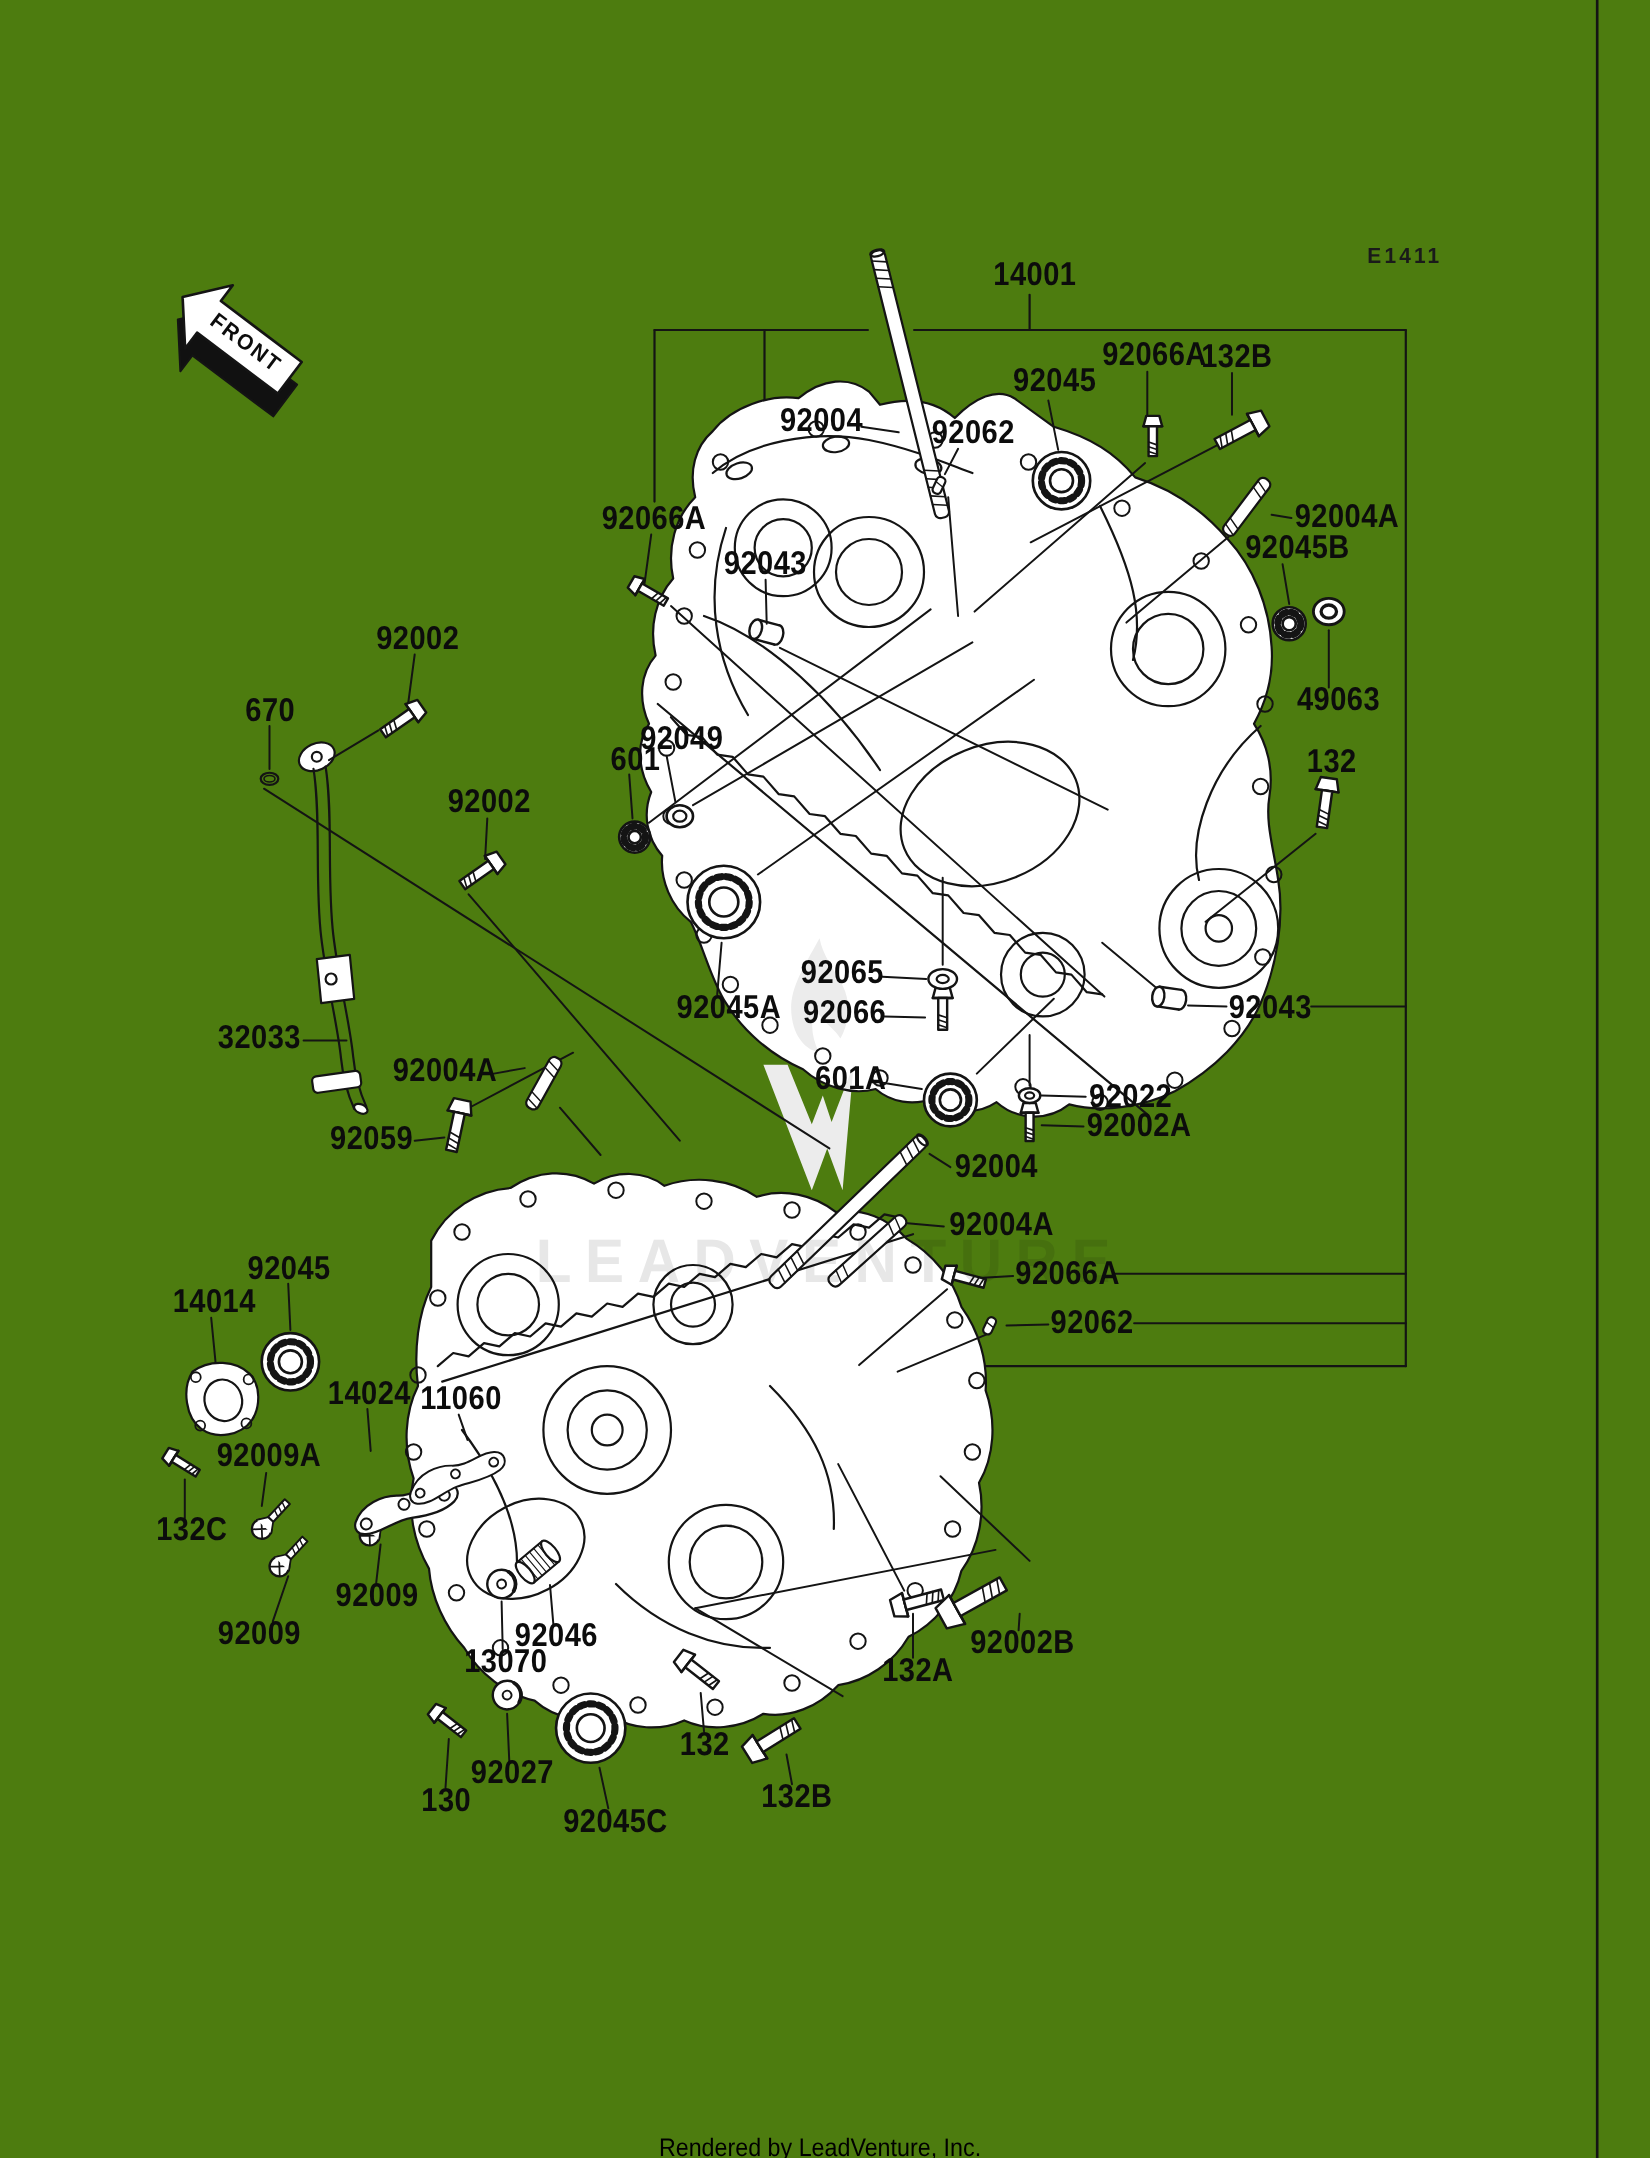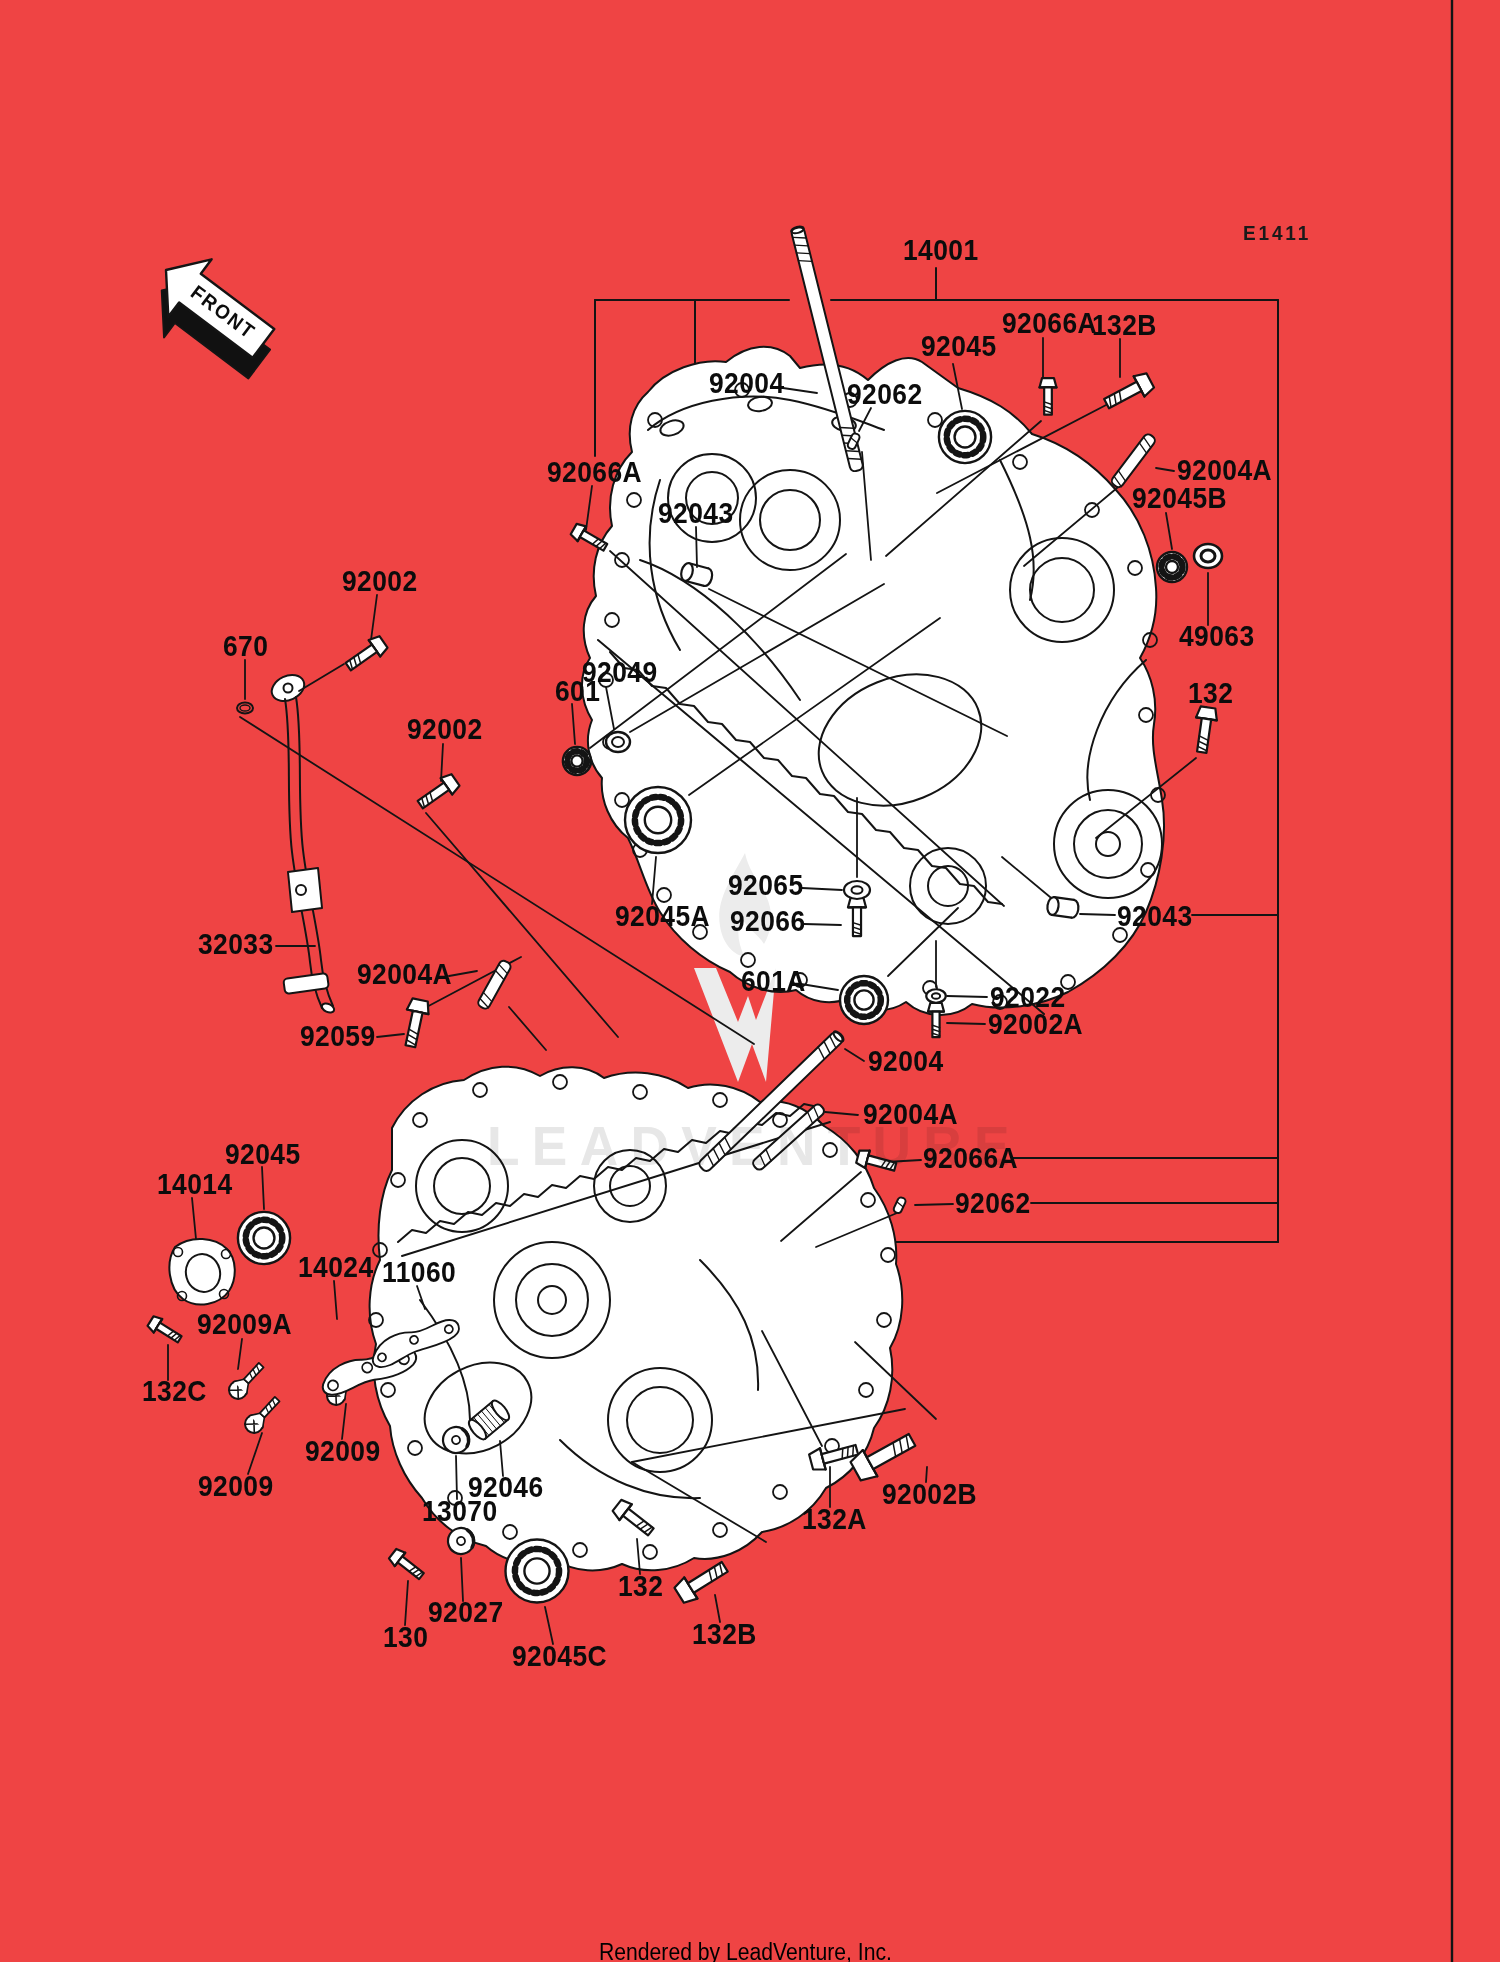--- a/index.html
+++ b/index.html
@@ -1,16 +1,16 @@
 <!DOCTYPE html>
 <html><head>
 <meta charset="utf-8">
 <style>
   html,body{margin:0;padding:0;background:#888;}
-  #page{position:relative;width:1500px;height:1962px;background:#ef4444;overflow:hidden;
+  #page{position:relative;width:1500px;height:1962px;background:#4d7c0f;overflow:hidden;
         font-family:"Liberation Sans",sans-serif;margin:0 auto;}
   #art{position:absolute;left:0;top:0;z-index:2;}
   #labels{position:absolute;left:0;top:0;width:100%;height:100%;z-index:5;pointer-events:none;}
   .plabel{position:absolute;font-weight:bold;font-size:30px;color:#0c0c0c;line-height:1;
           margin-top:-5px;white-space:nowrap;letter-spacing:.5px;
           transform:scaleX(.88);transform-origin:left top;}
   .code{position:absolute;left:1243px;top:222px;z-index:5;font-size:20px;font-weight:600;
         letter-spacing:3px;color:#1a1a1a;transform:scaleX(.95);transform-origin:left top;}
   .front{position:absolute;left:181px;top:301px;width:84px;z-index:5;text-align:center;
          font-weight:bold;font-size:20px;letter-spacing:2px;color:#0c0c0c;

